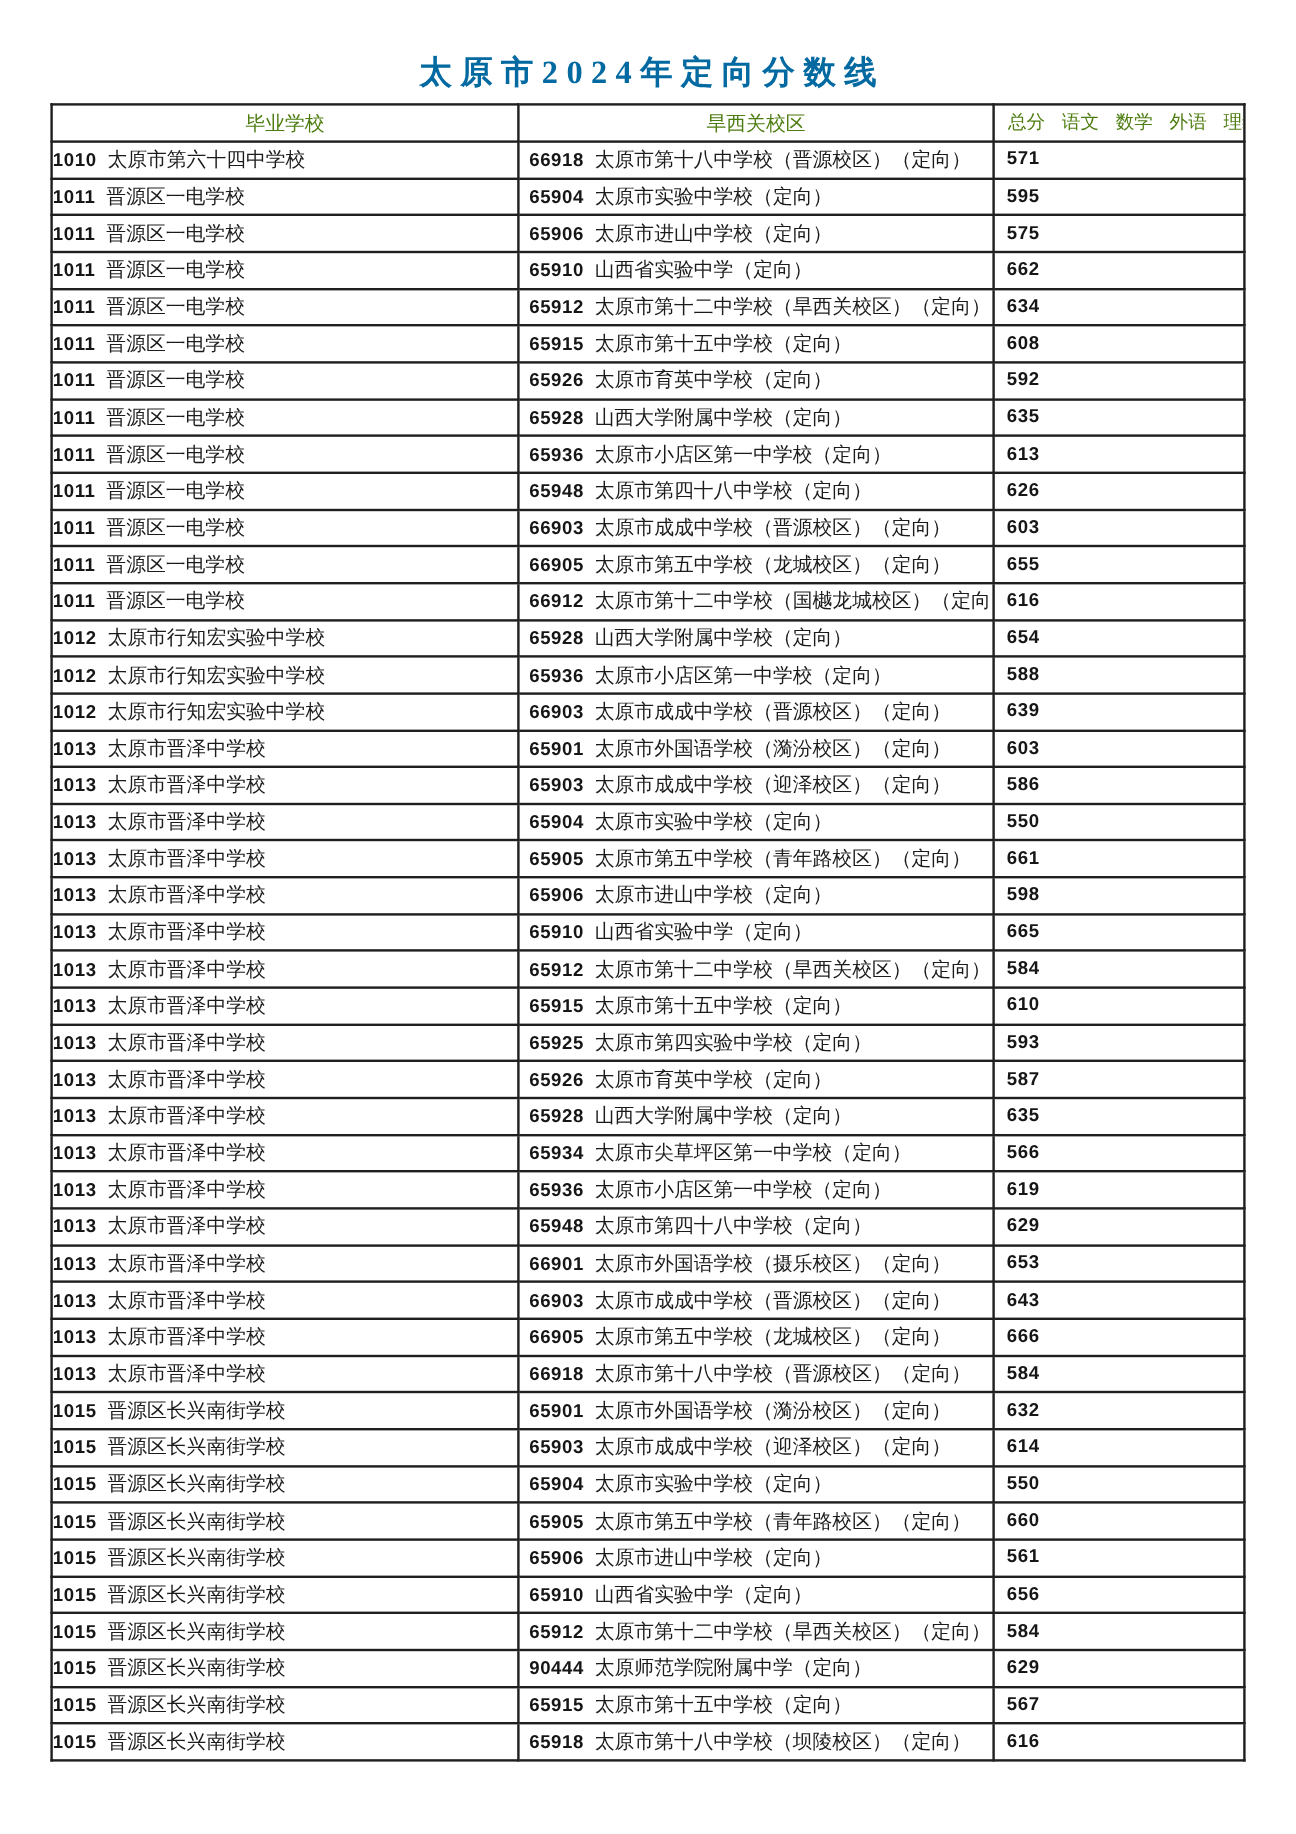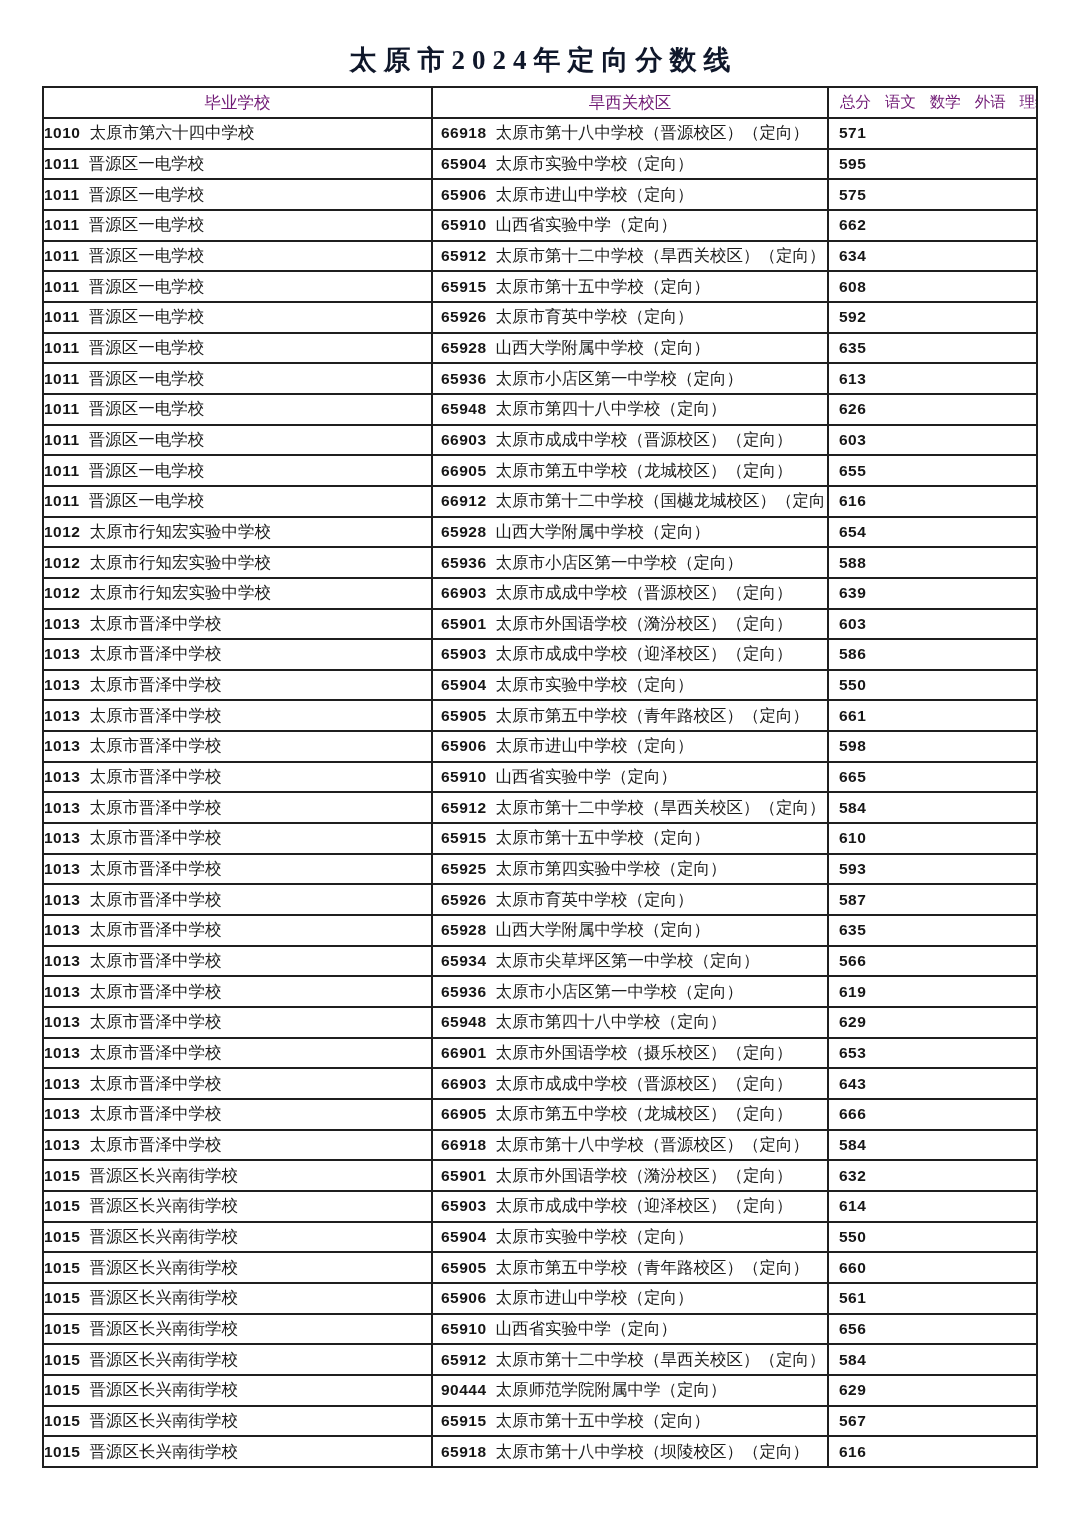--- a/index.html
+++ b/index.html
@@ -11,21 +11,21 @@
     font-family: "Liberation Serif", serif;
     overflow: hidden;
   }
   .title {
     margin-top: 42px;
     text-align: center;
     font-size: 27px;
     font-weight: bold;
     letter-spacing: 7px;
     text-indent: 7px;
-    color: #0f172a;
+    color: #0369a1;
     font-family: "Liberation Serif", serif;
   }
   table.score-table {
     margin: 8px auto 0 auto;
     width: 994px;
     border-collapse: collapse;
     table-layout: fixed;
   }
   .score-table th, .score-table td {
     border: 2px solid #1f1f1f;
@@ -34,21 +34,21 @@
     white-space: nowrap;
   }
   col.w1 { width: 389px; }
   col.w2 { width: 396px; }
   col.w3 { width: 209px; }
   thead th {
     height: 31px;
     font-weight: normal;
     font-size: 16.5px;
     text-align: center;
-    color: #701a75;
+    color: #4d7c0f;
   }
   th.c3h {
     font-size: 15.5px;
     text-align: left;
     padding-left: 11px;
   }
   th.c3h .sc { margin-right: 10px; }
   th.c3h .sc:last-child { margin-right: 0; }
   tbody td { height: 30.66px; }
   td.c1 { }

